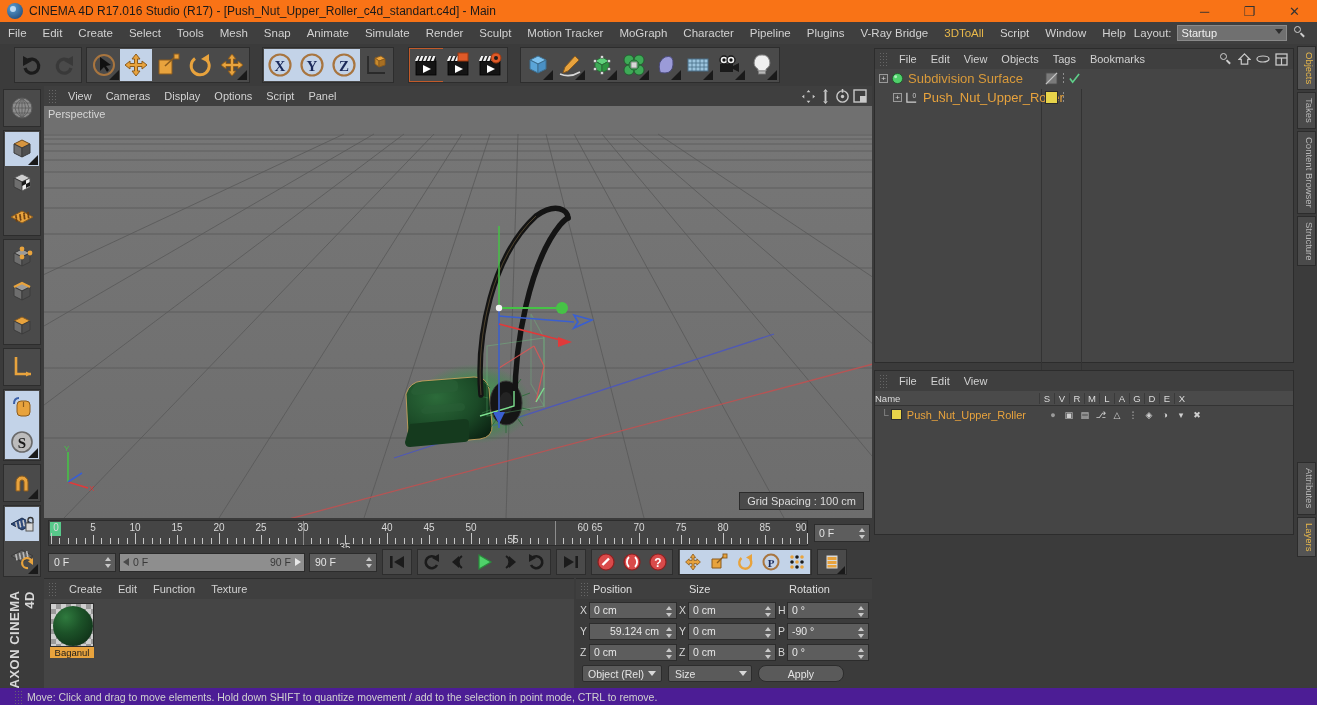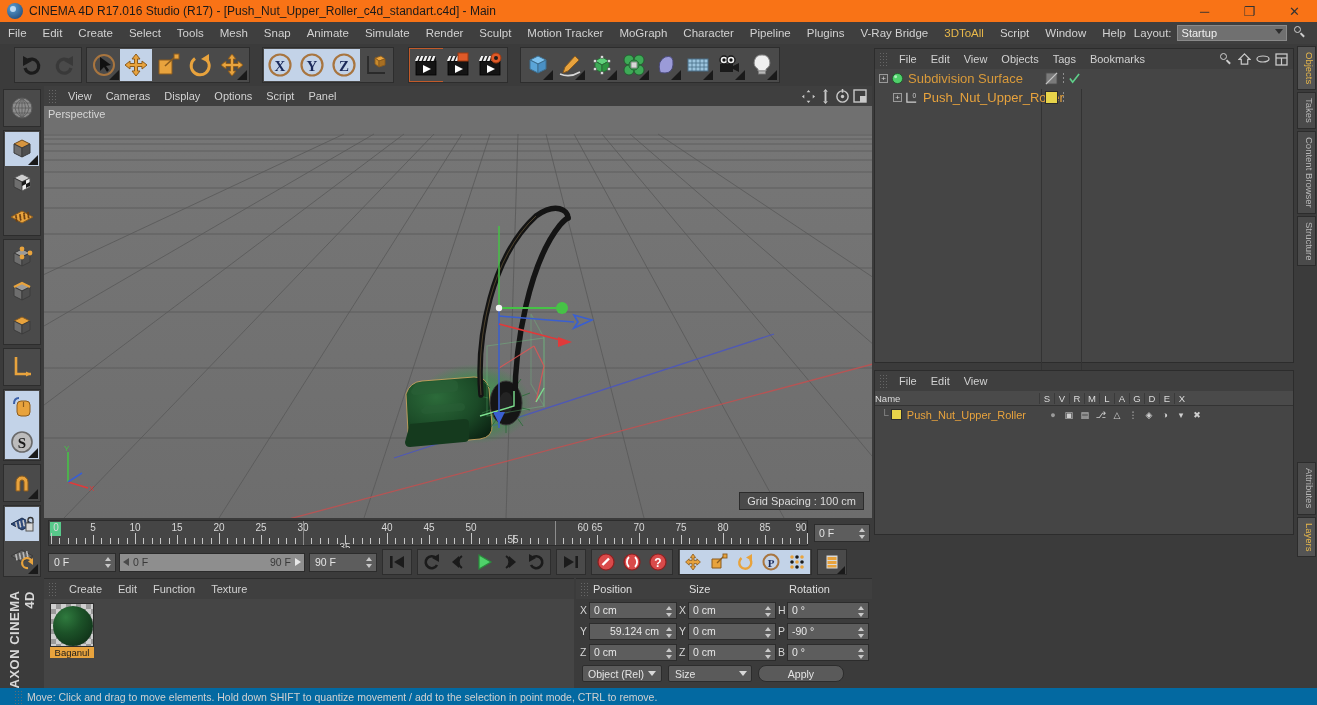--- a/index.html
+++ b/index.html
@@ -150,21 +150,21 @@
   .layrow{height:17px;display:flex;align-items:center;}
   .layswatch{width:11px;height:11px;background:#e8d44a;border:1px solid #2c2c2c;margin:0 5px 0 14px;}
 
   
   #vtabs{position:absolute;left:1296px;top:44px;width:21px;height:644px;background:#3b3b3b;}
   .vtab{width:19px;background:#4a4a4a;border:1px solid #2c2c2c;margin:2px 1px;
      writing-mode:vertical-rl;font-size:9.5px;color:#b8b8b8;text-align:center;padding:5px 0;}
   .vtab.act{color:#e8b84b;background:#545454;}
 
   
-  #status{position:absolute;left:0;top:688px;width:1317px;height:17px;background:#0369a1;display:flex;align-items:center;}
+  #status{position:absolute;left:0;top:688px;width:1317px;height:17px;background:#4c1d95;display:flex;align-items:center;}
   #status .st{font-size:10.5px;color:#d0d0d0;}
   #blueedge{position:absolute;left:0;top:688px;width:10px;height:17px;background:#2f5fa8;}
 </style>
 </head>
 <body>
 
 <div id="titlebar">
   <div class="tb-icon"></div>
   <div class="tb-title">CINEMA 4D R17.016 Studio (R17) - [Push_Nut_Upper_Roller_c4d_standart.c4d] - Main</div>
   <div class="tb-ctrl">

